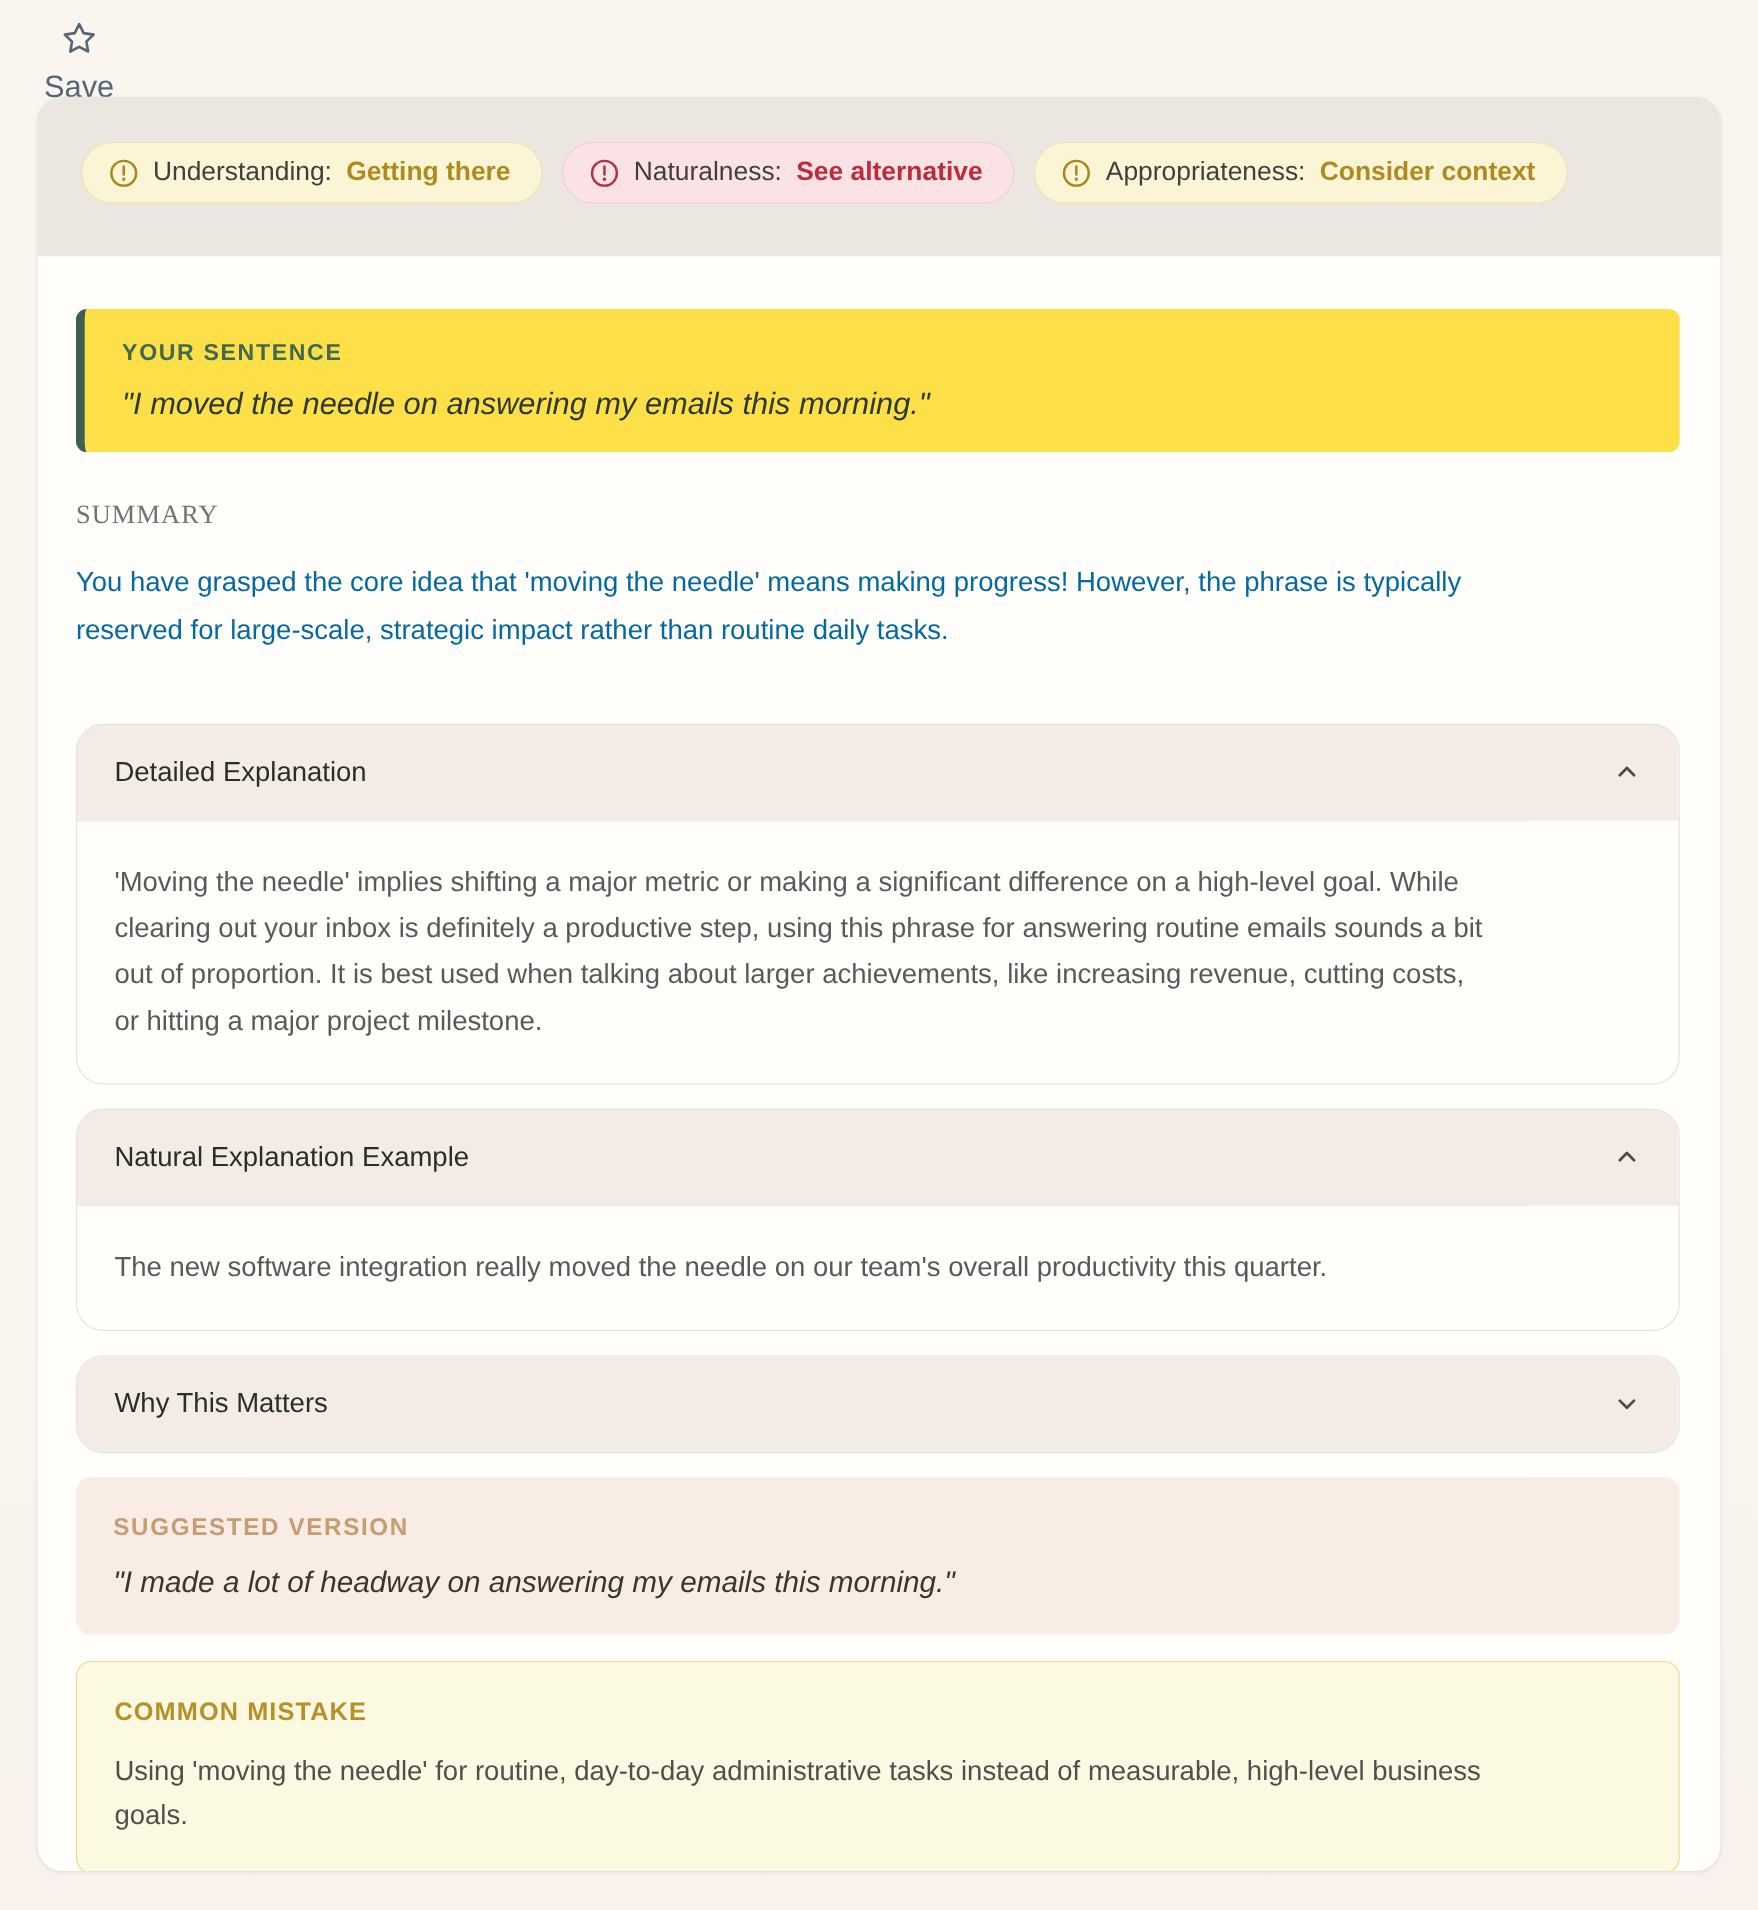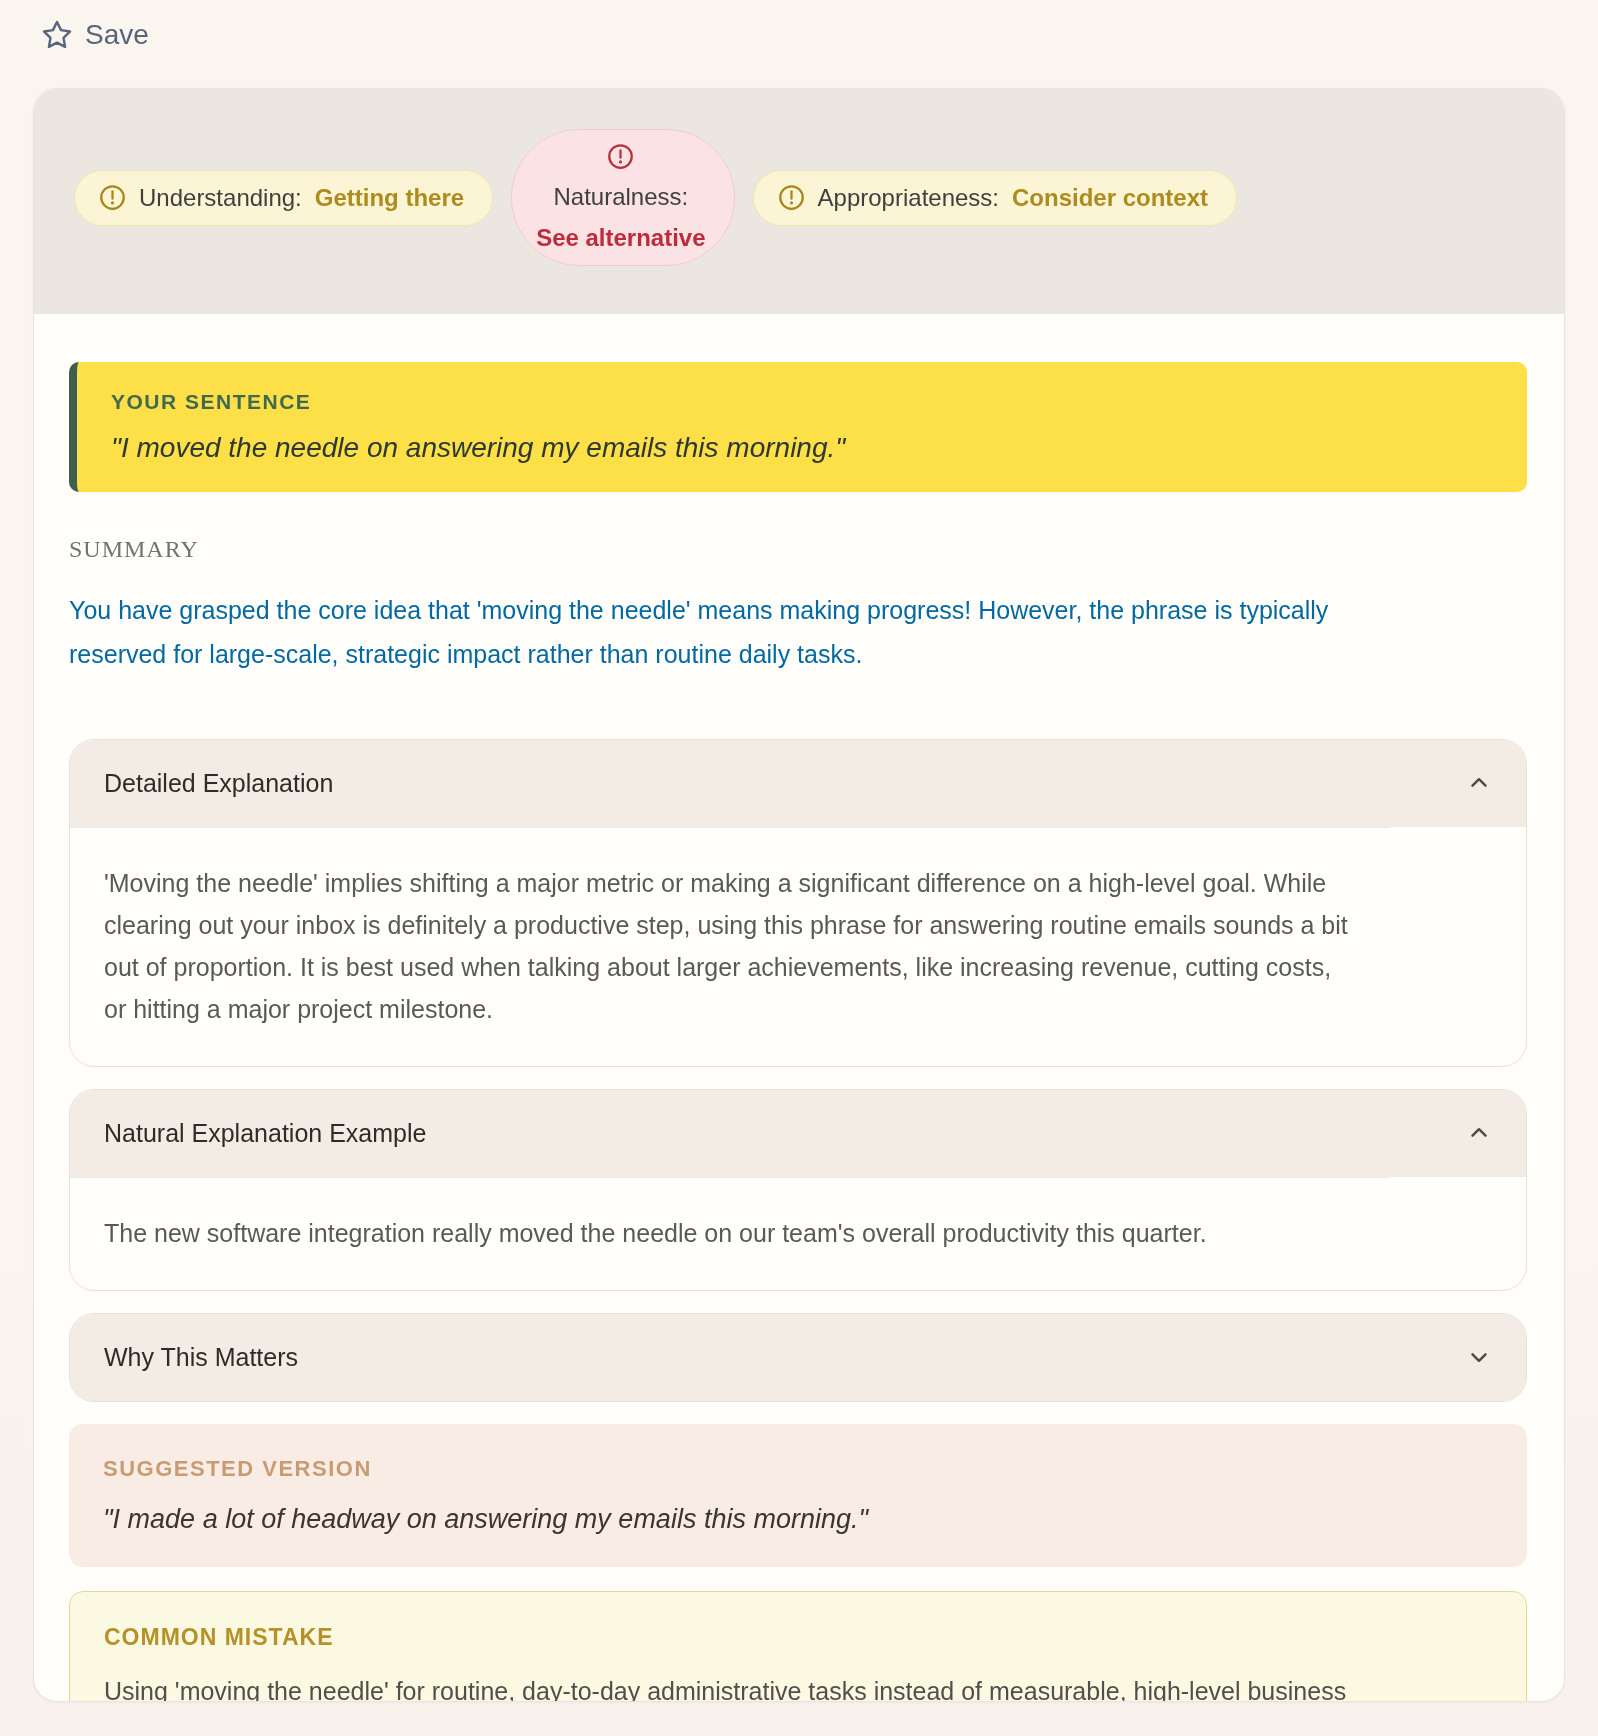--- a/index.html
+++ b/index.html
@@ -18,20 +18,21 @@
   }
   .page-title {
     font-size: 42px; font-weight: 800; color: #16202f; letter-spacing: -0.5px;
     padding-top: 2px;
   }
   .save-btn {
     display: flex; align-items: center; gap: 11px;
     color: #57657b; font-size: 28px; font-weight: 500;
     background: none; border: none; cursor: pointer; padding-top: 12px;
     font-family: inherit;
+    flex-direction: column;
   }
   .save-btn svg { display: block; }
 
   
   .card {
     position: absolute; left: 33px; right: 33px; top: 88px; bottom: 34px;
     background: #fffefb; border: 1px solid #e9e4dd; border-radius: 24px;
     overflow: hidden;
     box-shadow: 0 1px 3px rgba(90,80,60,0.05);
   }
@@ -42,21 +43,21 @@
   .badge {
     display: inline-flex; align-items: center; gap: 13px;
     border-radius: 999px; padding: 13px 28px 13px 24px;
     font-size: 24px; font-weight: 500;
   }
   .badge .b-label { color: #3f3f3f; }
   .badge .b-value { font-weight: 600; }
   .badge.warning { background: #fcf5d5; border: 1px solid #eee4b2; }
   .badge.warning .b-icon { color: #a8861c; }
   .badge.warning .b-value { color: #ae8b1e; }
-  .badge.error { background: #fbe2e5; border: 1px solid #f2cbd0; flex-direction: column; }
+  .badge.error { background: #fbe2e5; border: 1px solid #f2cbd0; }
   .badge.error .b-icon { color: #b5303c; }
   .badge.error .b-value { color: #bb2d3b; }
   .b-icon { display: inline-flex; }
 
   .card-body { padding: 48px 37px 40px 35px; }
 
   
   .your-sentence {
     background: #fde047; border-left: 8px solid #3e5f4f;
     border-radius: 10px; padding: 28px 34px; margin-bottom: 44px;

